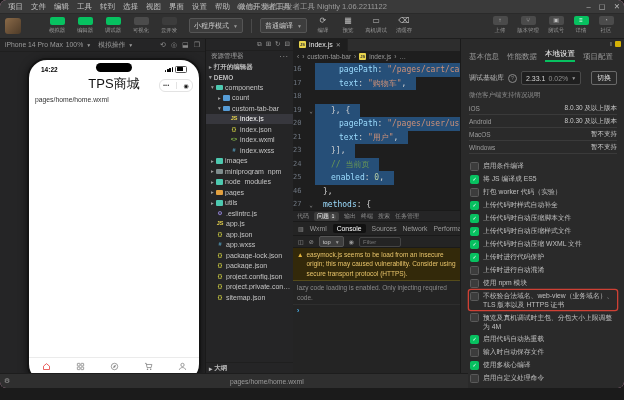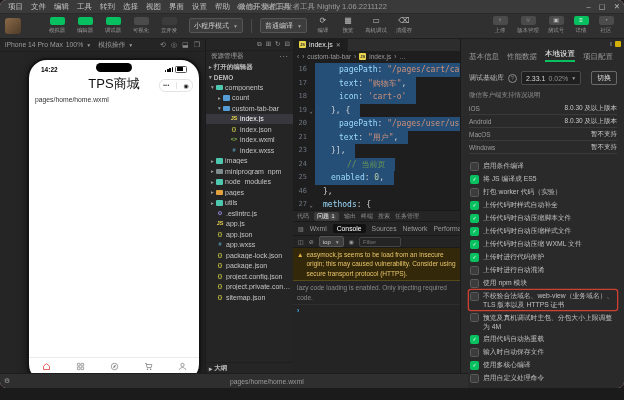--- a/index.html
+++ b/index.html
@@ -77,21 +77,21 @@
   #outline-row{height:11px;display:flex;align-items:center;font-size:6.5px;font-weight:bold;color:#bcbcbc;border-top:1px solid #1f1f1f;padding:0 3px;gap:2px;}
   
   #editor-col{position:absolute;left:293px;top:38px;width:167px;bottom:14px;display:flex;flex-direction:column;background:#1e1e1e;}
   #etabs{height:13px;background:#2d2d2d;display:flex;align-items:stretch;flex:none;}
   #etab{background:#1e1e1e;display:flex;align-items:center;gap:3px;padding:0 6px;font-size:7px;color:#e8e8e8;border-right:1px solid #222;}
   .jschip{width:7px;height:7px;border-radius:1px;background:#e8d44d;color:#333;font-size:4px;font-weight:bold;display:flex;align-items:center;justify-content:center;}
   #etab .close{color:#9a9a9a;font-size:6px;}
   #breadcrumb{height:10px;display:flex;align-items:center;font-size:6.5px;color:#9a9a9a;padding:0 4px;gap:3px;flex:none;}
   #code{flex:1;overflow:hidden;font-family:"DejaVu Sans Mono",monospace;font-size:8px;padding-top:2px;}
   .cl{display:flex;height:13.5px;line-height:13.5px;white-space:pre;}
-  .ln{width:14px;text-align:right;color:#6e7681;flex:none;font-size:7px;}
+  .ln{width:14px;text-align:left;color:#6e7681;flex:none;font-size:7px;}
   .fold{width:8px;text-align:center;color:#9a9a9a;font-size:6px;flex:none;}
   .ct{white-space:pre;}
   .ct.sel{background:#264f78;padding-right:10px;}
   .tk-p{color:#9cdcfe;} .tk-s{color:#ce9178;} .tk-c{color:#6a9955;} .tk-n{color:#b5cea8;} .tk-d{color:#d4d4d4;}
   #minitabs{height:10px;background:#252526;border-top:1px solid #1a1a1a;border-bottom:1px solid #1a1a1a;
             display:flex;align-items:center;gap:5px;padding:0 4px;font-size:6px;color:#8f8f8f;flex:none;white-space:nowrap;overflow:hidden;}
   .minitab.active{background:#3d3d3d;color:#fff;border-radius:2px;padding:0 3px;}
   .badge{display:inline-block;min-width:6px;height:6px;line-height:6px;background:#4d4d4d;border-radius:3px;font-size:4.5px;text-align:center;margin-left:1px;}
   
   #debugger{height:152px;background:#242424;display:flex;flex-direction:column;flex:none;}
@@ -465,26 +465,26 @@
           <span>›</span>
           <span class="jschip">JS</span>
           <span>index.js</span>
           <span>›</span>
           <span>…</span>
         </span>
     </div>
     <div id="code">
         <div class="cl"><span class="ln">16</span><span class="fold"></span><span class="ct sel" style="padding-left: 24px;"><span class="tk-p">pagePath</span><span class="tk-d">: </span><span class="tk-s">"/pages/cart/cart</span></span></div>
         <div class="cl"><span class="ln">17</span><span class="fold"></span><span class="ct sel" style="padding-left: 24px;"><span class="tk-p">text</span><span class="tk-d">: </span><span class="tk-s">"购物车"</span><span class="tk-d">,</span></span></div>
-        <div class="cl"><span class="ln">18</span><span class="fold"></span><span class="ct sel" style="padding-left: 24px;"><span class="tk-p">icon</span><span class="tk-d">: </span><span class="tk-s">'cart-o'</span></span></div>
+        <div class="cl"><span class="ln">18</span><span class="fold"></span></div>
         <div class="cl"><span class="ln">19</span><span class="fold">⌄</span><span class="ct sel" style="padding-left: 16px;"><span class="tk-d">}, {</span></span></div>
         <div class="cl"><span class="ln">20</span><span class="fold"></span><span class="ct sel" style="padding-left: 24px;"><span class="tk-p">pagePath</span><span class="tk-d">: </span><span class="tk-s">"/pages/user/user</span></span></div>
         <div class="cl"><span class="ln">21</span><span class="fold"></span><span class="ct sel" style="padding-left: 24px;"><span class="tk-p">text</span><span class="tk-d">: </span><span class="tk-s">"用户"</span><span class="tk-d">,</span></span></div>
         <div class="cl"><span class="ln">23</span><span class="fold"></span><span class="ct sel" style="padding-left: 16px;"><span class="tk-d">}],</span></span></div>
-        <div class="cl"><span class="ln">24</span><span class="fold"></span><span class="ct sel" style="padding-left: 32px;"><span class="tk-c">// 当前页</span></span></div>
+        <div class="cl"><span class="ln">24</span><span class="fold"></span><span class="ct sel" style="padding-left: 16px;"><span class="tk-c">// 当前页</span></span></div>
         <div class="cl"><span class="ln">25</span><span class="fold"></span><span class="ct sel" style="padding-left: 16px;"><span class="tk-p">enabled</span><span class="tk-d">: </span><span class="tk-n">0</span><span class="tk-d">,</span></span></div>
         <div class="cl"><span class="ln">46</span><span class="fold"></span><span class="ct" style="padding-left: 8px;"><span class="tk-d">},</span></span></div>
         <div class="cl"><span class="ln">27</span><span class="fold">⌄</span><span class="ct" style="padding-left: 8px;"><span class="tk-p">methods</span><span class="tk-d">: {</span></span></div>
       </div>
     <div id="minitabs">
         <span class="minitab">代码</span>
         <span class="minitab active">问题<span class="badge">1</span></span>
         <span class="minitab">输出</span>
         <span class="minitab">终端</span>
         <span class="minitab">搜索</span>

